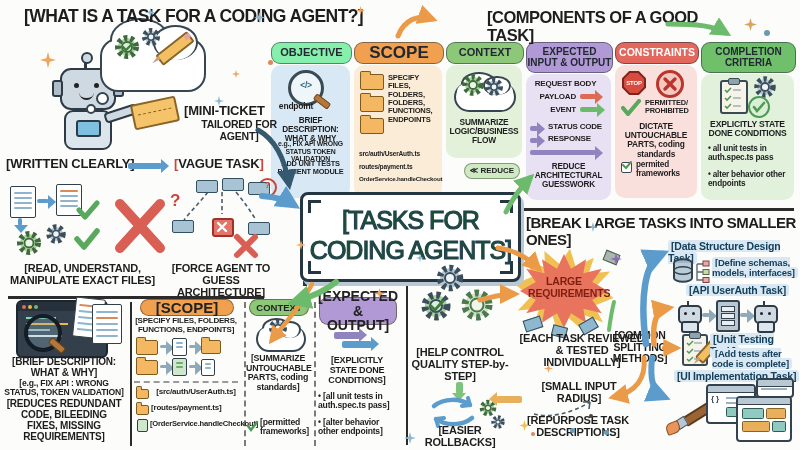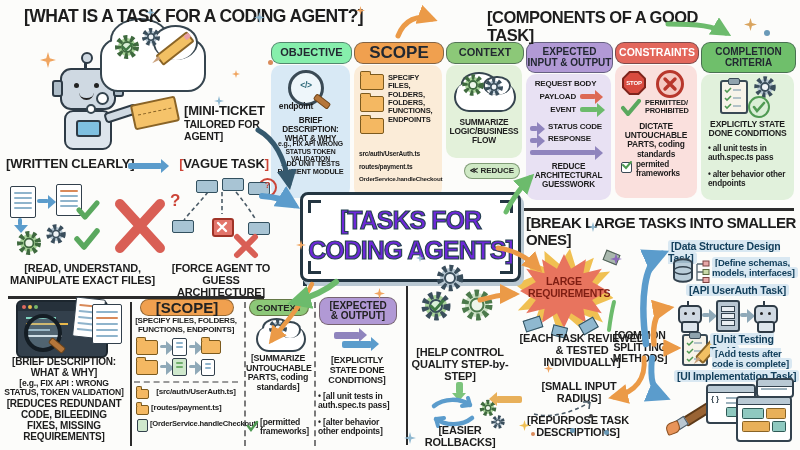--- a/index.html
+++ b/index.html
@@ -38,21 +38,21 @@
     border-radius:50%;top:-30%;right:6%;border-bottom:none}
   .cloud .mask{position:absolute;left:2%;right:2%;top:0;height:60%;background:#fff;border-radius:14px}
   .win{position:absolute;background:#fff;border:2px solid #33424e;border-radius:4px;z-index:3}
   .win::before{content:"";position:absolute;left:0;right:0;top:0;height:6px;background:#b9c9d4;border-bottom:1.5px solid #33424e;border-radius:2px 2px 0 0}
   .blk{position:absolute;border:1.2px solid #2f5a56;background:#8fc9c0;border-radius:1.5px}
   .fcbox{position:absolute;width:20px;height:11px;background:#a8c4d4;border:1.5px solid #32505f;border-radius:2px;z-index:3}
   .chipt{background:#d9e8f2;border-radius:3px;padding:0 3px;color:#14405c}
   .bullet::before{content:"• "}
   svg.ic{position:absolute;z-index:3}
   #arrows{position:absolute;left:0;top:0;z-index:4;pointer-events:none}
-  .ctitle{font-weight:700;color:#6d28d9;-webkit-text-stroke:1.1px #24404f;letter-spacing:-1px}
+  .ctitle{font-weight:400;color:#14532d;-webkit-text-stroke:1.1px #24404f;letter-spacing:-1px}
   .corner{position:absolute;width:10px;height:10px;z-index:3}
 </style>
 </head>
 <body>
 
 <div class="canvas">
 
   <div class="t" style="left:24px;top:7px;width:350px;font-size:17.5px;letter-spacing:-0.6px;text-align:left">[WHAT IS A TASK FOR A CODING AGENT?]</div>
   <div class="t" style="left:487px;top:8px;width:250px;font-size:16.5px;letter-spacing:-0.5px;text-align:left">[COMPONENTS OF A GOOD TASK]</div>
 
@@ -200,25 +200,25 @@
     <div class="abs" style="left:-9px;top:0px;border-right:9px solid #caa07a;border-top:2.5px solid transparent;border-bottom:2.5px solid transparent"></div>
     <div class="abs" style="right:-2px;top:0;width:6px;height:5px;background:#e8a0a8;border-radius:1px"></div>
   </div>
   <div class="dot" style="left:96px;top:92px;width:9px;height:9px;background:#fff;border:2px solid #36454f"></div>
   <div class="dot" style="left:86px;top:104px;width:6px;height:6px;background:#fff;border:2px solid #36454f"></div>
 
   <div class="abs" style="left:132px;top:100px;width:42px;height:22px;background:#f5c36a;border:2px solid #8a6426;border-radius:3px;transform:rotate(-12deg);z-index:3">
     <div class="abs" style="left:4px;right:4px;top:9px;border-top:1.5px dashed #8a6426"></div>
   </div>
   <div class="t lt" style="left:184px;top:104px;width:100px;font-size:13px;text-align:left">[MINI-TICKET</div>
-  <div class="t lt" style="left:184px;top:119px;width:110px;font-size:10.5px;text-align:left">TAILORED FOR AGENT]</div>
+  <div class="t lt" style="left:184px;top:119px;width:110px;font-size:10.5px;text-align:center">TAILORED FOR AGENT]</div>
 
   <div class="t lt" style="left:6px;top:157px;width:130px;font-size:13px;text-align:left">[WRITTEN CLEARLY]</div>
   <div class="barrow" style="--c:#5b9ccc;left:128px;top:163px;width:34px;height:6px"></div>
-  <div class="t lt" style="left:174px;top:157px;width:100px;font-size:13px;text-align:center">
+  <div class="t lt" style="left:174px;top:157px;width:100px;font-size:13px;text-align:left">
     <span style="color:#cc4437">[</span><span>VAGUE TASK</span><span style="color:#cc4437">]</span>
   </div>
 
   <div class="doc" style="left:10px;top:186px;width:24px;height:30px">
       <i style="top:5px"></i>
       <i style="top:10px"></i>
       <i style="top:15px"></i>
       <i style="top:20px"></i>
     </div>
   <div class="barrow" style="--c:#5b9ccc;left:37px;top:199px;width:12px;height:4px"></div>
@@ -352,21 +352,21 @@
       <circle cx="11" cy="11" r="3.2" fill="#eef3f6" stroke="#3a4e5c" stroke-width="1.6"></circle>
     </svg>
   <div class="t" style="left:246px;top:354px;width:64px;font-size:8.8px">[SUMMARIZE UNTOUCHABLE PARTS, coding standards]</div>
   <svg class="ic" style="left:246px;top:420px" width="13" height="12">
       <path d="M2 6 l3 4 l6 -8" stroke="#4f9a53" stroke-width="2.4" fill="none" stroke-linecap="round"></path>
     </svg>
   <div class="t lt" style="left:260px;top:418px;width:52px;font-size:8.6px;text-align:left">[permitted frameworks]</div>
 
   <div class="vdash" style="left:314px;top:302px;height:144px"></div>
 
-  <div class="pill" style="left:319px;top:297px;width:76px;height:26px;background:#b199d5;font-size:10px;flex-direction:column">
+  <div class="pill" style="left:319px;top:297px;width:76px;height:26px;background:#b199d5;font-size:14px;flex-direction:column">
     <span>[EXPECTED</span>
     <span>&amp; OUTPUT]</span>
     </div>
   <div class="barrow" style="--c:#8f84bd;left:334px;top:332px;width:26px;height:7px"></div>
   <div class="barrow" style="--c:#5b9ccc;left:342px;top:341px;width:30px;height:7px"></div>
   <div class="t" style="left:320px;top:356px;width:74px;font-size:9px">[EXPLICITLY STATE DONE CONDITIONS]</div>
   <div class="t lt bullet" style="left:318px;top:392px;width:80px;font-size:8.6px;text-align:left">[all unit tests in auth.spec.ts pass]</div>
   <div class="t lt bullet" style="left:318px;top:418px;width:80px;font-size:8.6px;text-align:left">[alter behavior other endpoints]</div>
 
   <div class="vline" style="left:406px;top:285px;height:160px;width:1.5px"></div>

